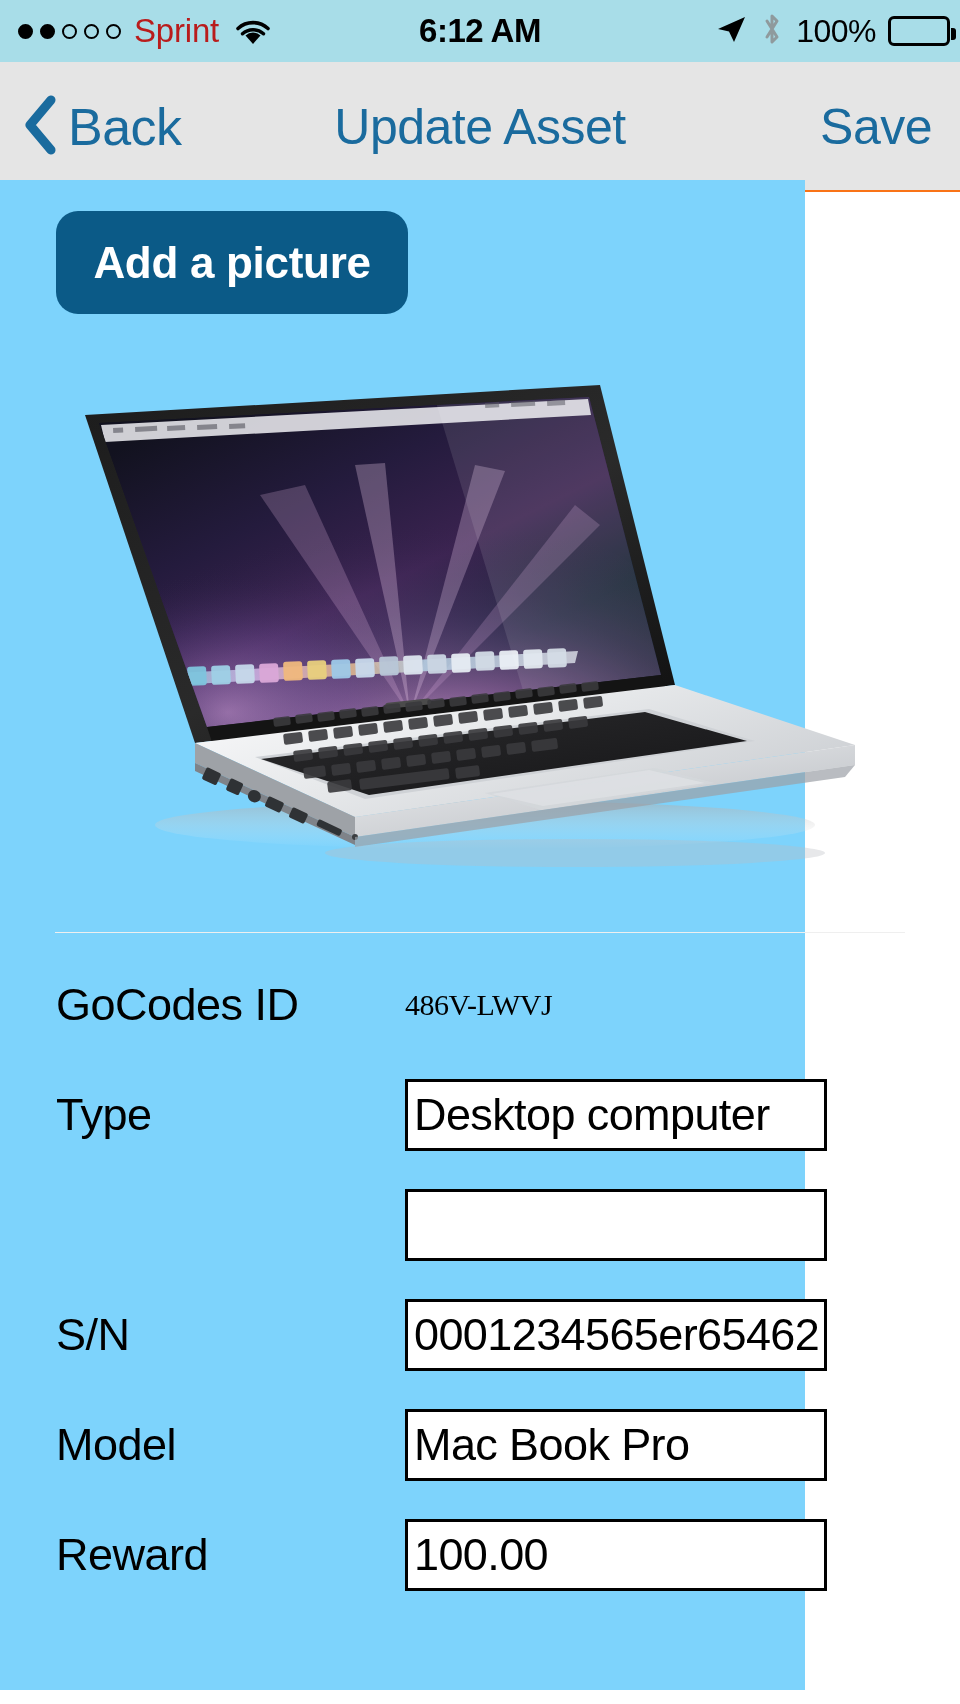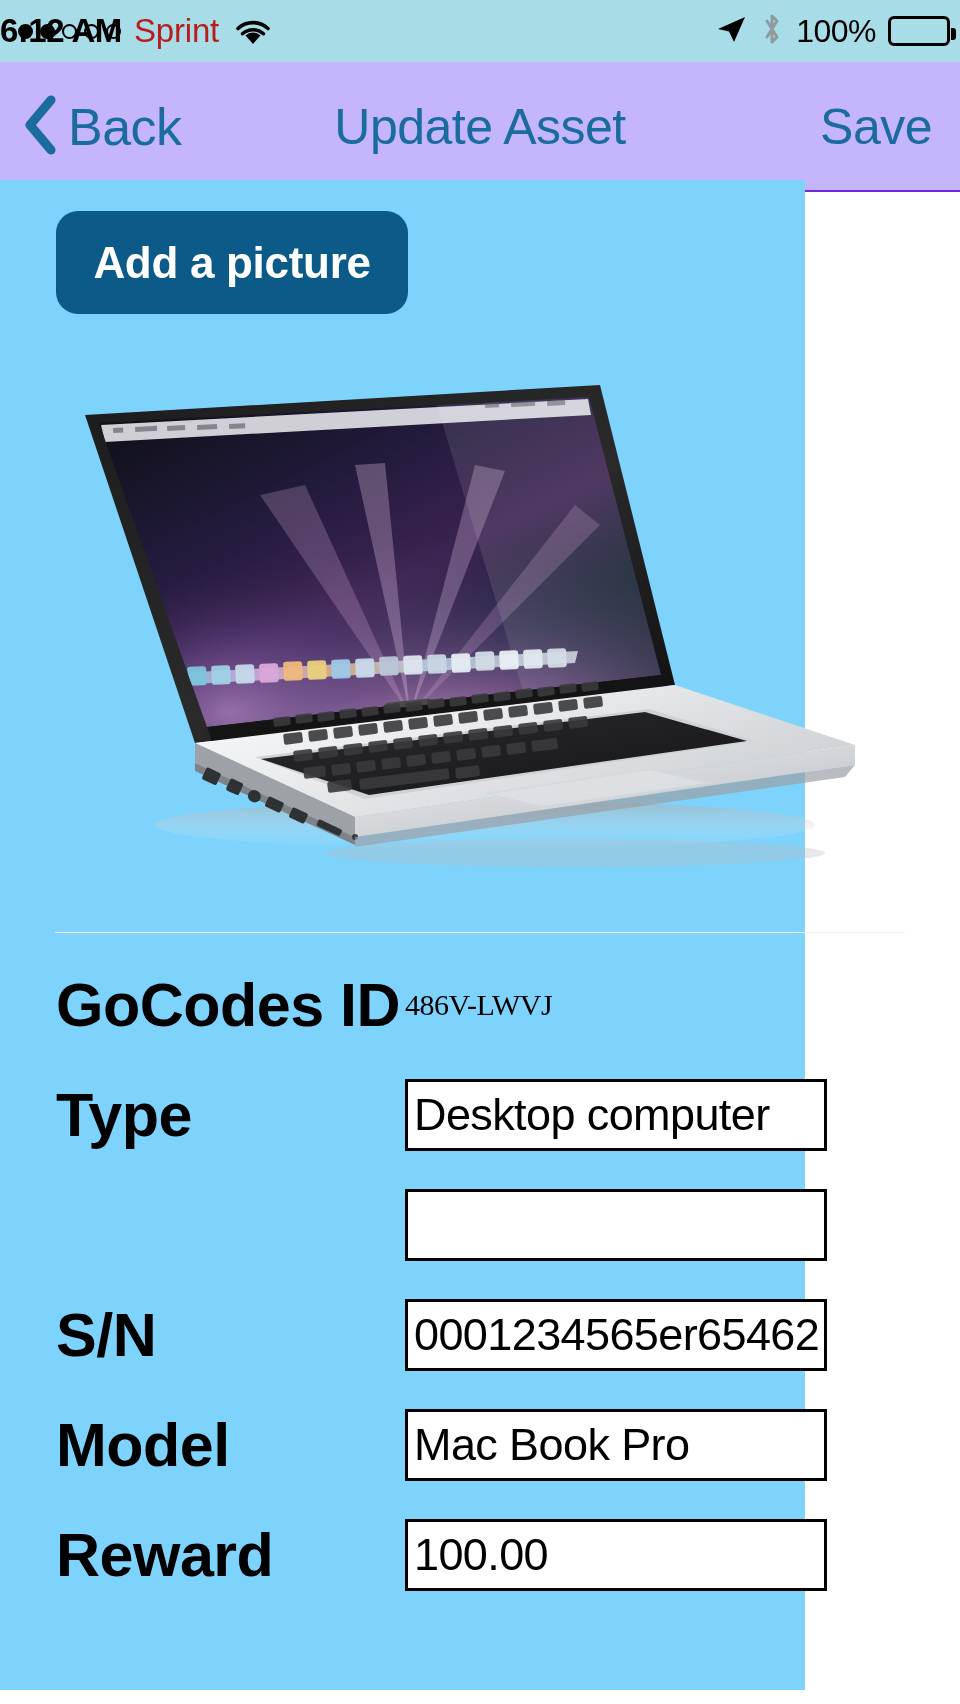--- a/index.html
+++ b/index.html
@@ -21,42 +21,42 @@
     position:absolute; left:18px; top:0; height:62px;
     display:flex; align-items:center; gap:9px;
   }
   .dots{ display:flex; align-items:center; gap:7px; }
   .dot{ width:15px; height:15px; border-radius:50%; border:2.5px solid #000; }
   .dot.filled{ background:#000; }
   .carrier{ font-size:33px; font-weight:400; color:#b91c1c; letter-spacing:-0.2px; margin-left:4px;}
   .wifi{ margin-left:6px; display:flex; align-items:center; }
   .sb-center{
     position:absolute; left:0; right:0; top:0; height:62px;
-    display:flex; align-items:center; justify-content:flex-start;
+    display:flex; align-items:center; justify-content:center;
   }
   .clock{ font-size:33px; font-weight:700; color:#000; letter-spacing:-0.5px; }
   .sb-right{
     position:absolute; right:10px; top:0; height:62px;
     display:flex; align-items:center; gap:12px;text-align:center;
   }
   .pct{ font-size:32px; font-weight:400; color:#000; letter-spacing:-0.5px; }
   .battery{
     position:relative; width:62px; height:30px;
     border:3px solid #000; border-radius:6px; padding:2px;
   }
   .battery .lvl{ height:100%; background:#000; border-radius:2px; }
   .battery:after{
     content:""; position:absolute; right:-9px; top:9px;
     width:5px; height:12px; background:#000; border-radius:0 3px 3px 0;
   }
 
   
   .navbar{
     position:absolute; left:0; top:62px; width:960px; height:130px;
-    background:#c4b5fd; border-bottom:2px solid #6d28d9;
+    background:#e5e5e5; border-bottom:2px solid #f97316;
   }
   .nav-back{
     position:absolute; left:22px; top:0; height:130px;
     display:flex; align-items:center; gap:10px;
     color:#1a6b9e; cursor:pointer;
   }
   .nav-back .lbl{ font-size:52px; font-weight:400; color:#1a6b9e; letter-spacing:-0.5px;}
   .nav-title{
     position:absolute; left:0; right:0; top:0; height:130px;
     display:flex; align-items:center; justify-content:center;
@@ -87,21 +87,21 @@
   .sep{
     position:absolute; left:55px; top:752px; width:850px; height:1px;
     background:#efefef;
   }
 
   
   .form{ position:absolute; left:0; top:770px; width:960px; }
   .row{ position:relative; height:110px; }
   .row .label{
     position:absolute; left:56px; top:50%; transform:translateY(-50%);
-    font-size:61px; color:#000; letter-spacing:-0.5px; white-space:nowrap;font-weight:bold;
+    font-size:45px; color:#000; letter-spacing:-0.5px; white-space:nowrap;
   }
   .row .plainval{
     position:absolute; left:405px; top:50%; transform:translateY(-50%);
     font-size:30px; color:#000; letter-spacing:-0.5px; white-space:nowrap;font-family:Liberation Serif, serif;
   }
   .row .boxwrap{
     position:absolute; left:405px; top:50%; transform:translateY(-50%);
     width:422px; height:72px;
   }
   .row input.box{

